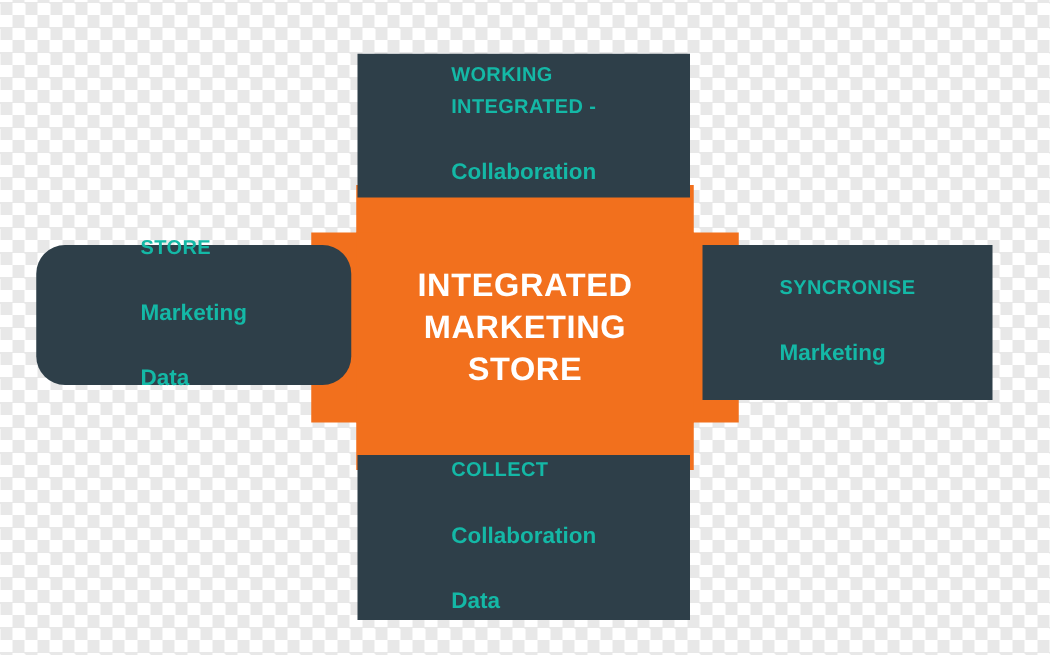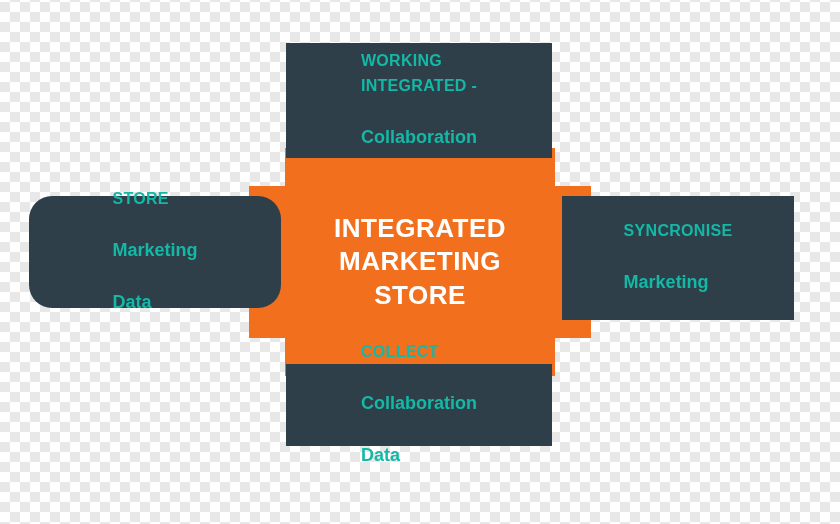--- a/index.html
+++ b/index.html
@@ -64,21 +64,21 @@
     font-size: 16px;
     letter-spacing: 0.3px;
   }
   .box-text .sub {
     font-weight: bold;
     font-size: 18px;
     margin-top: 25px;
   }
 
   #box-top    { left: 286px; top: 43px;  width: 266px; height: 115px; }
-  #box-bottom { left: 286px; top: 364px; width: 266px; height: 82px; }
+  #box-bottom { left: 286px; top: 364px; width: 266px; height: 132px; }
   #box-left   { left: 29px;  top: 196px; width: 252px; height: 112px; border-radius: 23px; }
   #box-right  { left: 562px; top: 196px; width: 232px; height: 124px; }
 
   
   #arm-v { left: 249px; top: 186px; width: 342px; height: 152px; }
   #arm-h { left: 285px; top: 148px; width: 270px; height: 228px; }
 </style>
 </head>
 <body>
 

